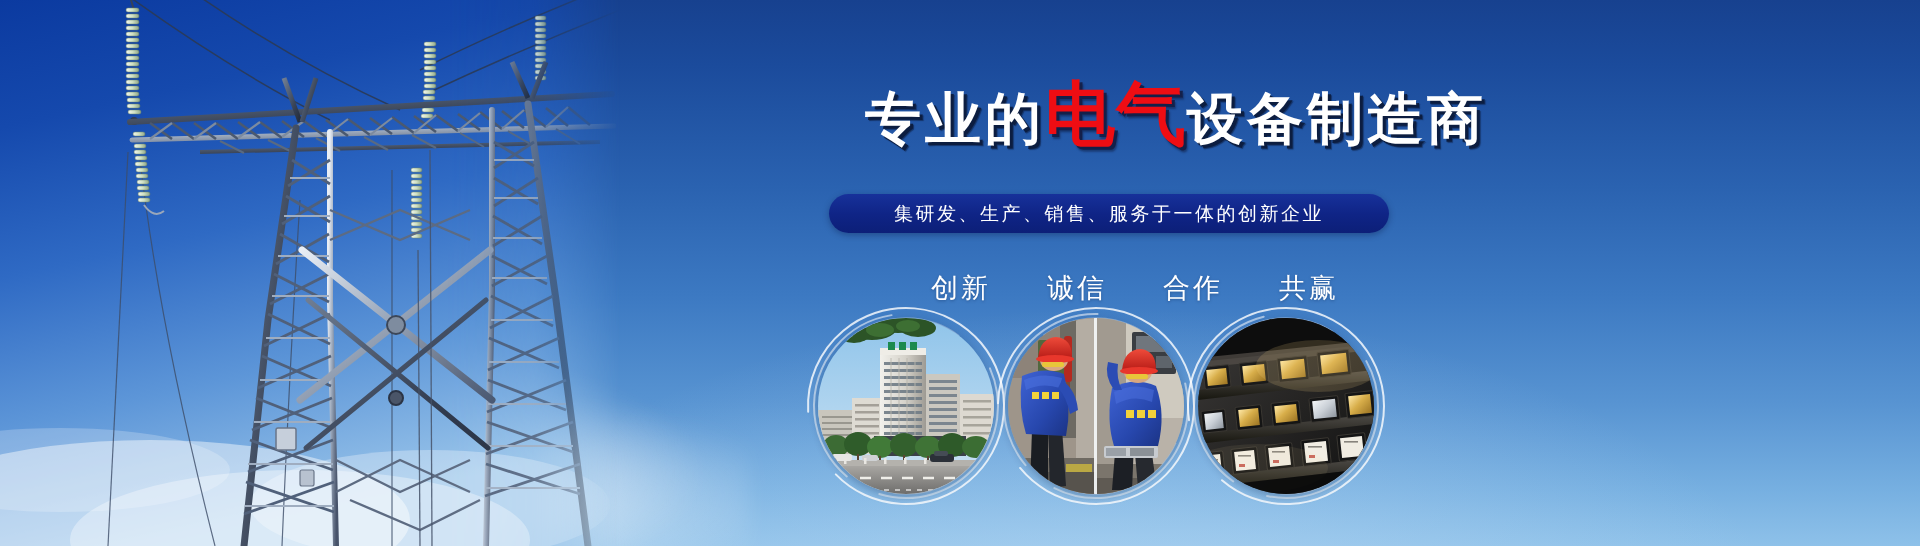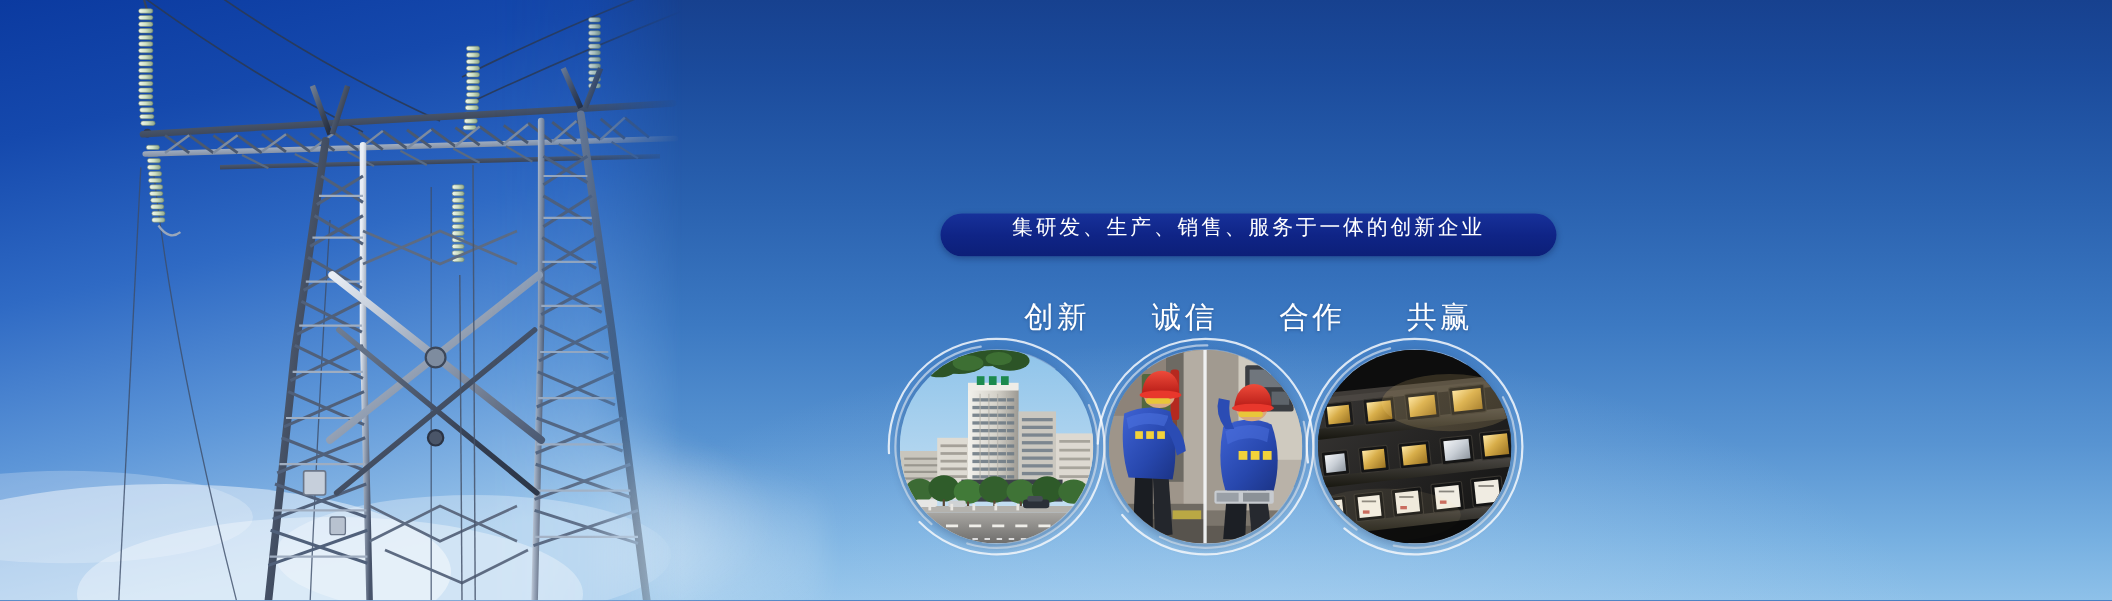--- a/index.html
+++ b/index.html
@@ -82,26 +82,26 @@
     font-size:70px;
     letter-spacing:1px;
     text-shadow:
        3px 3px 0 rgba(20,30,70,.9),
        4px 5px 2px rgba(10,20,50,.45);
   }
 
   
   .pill {
     position:absolute;
-    left:855px; top:194px;
+    left:829px; top:194px;
     width:560px; height:39px;
     border-radius:20px;
     background:linear-gradient(180deg,#17319a 0%,#0f2486 52%,#0c1f78 100%);
     box-shadow:0 2px 6px rgba(5,18,60,.35);
-    display:flex; justify-content:center;font-family:Liberation Serif, serif;
+    display:flex; align-items:center; justify-content:center;font-family:Liberation Serif, serif;
   }
   .pill-text {
     color:#ffffff;
     font-size:19px;
     letter-spacing:2.5px;
     white-space:nowrap;
   }
 
   
   .keywords {
@@ -469,20 +469,23 @@
         <rect x="300" y="470" width="14" height="16" rx="2" fill="#b8c2d0" stroke="#6a7689" stroke-width="1.2"></rect>
 
         <g stroke="#46536a" stroke-width="1.3" fill="none" opacity="0.85">
           <path d="M 430 150 L 432 546"></path>
           <path d="M 418 250 L 420 546"></path>
         </g>
       </g>
     </svg>
   </div>
 
+  <div class="headline">
+    <span>专业的</span><span class="hl-accent">电气</span><span>设备制造商</span>
+  </div>
 
   <div class="pill">
     <span class="pill-text">集研发、生产、销售、服务于一体的创新企业</span>
   </div>
 
   <div class="keywords">
     <span class="keyword">创新</span>
     <span class="keyword">诚信</span>
     <span class="keyword">合作</span>
     <span class="keyword">共赢</span>

